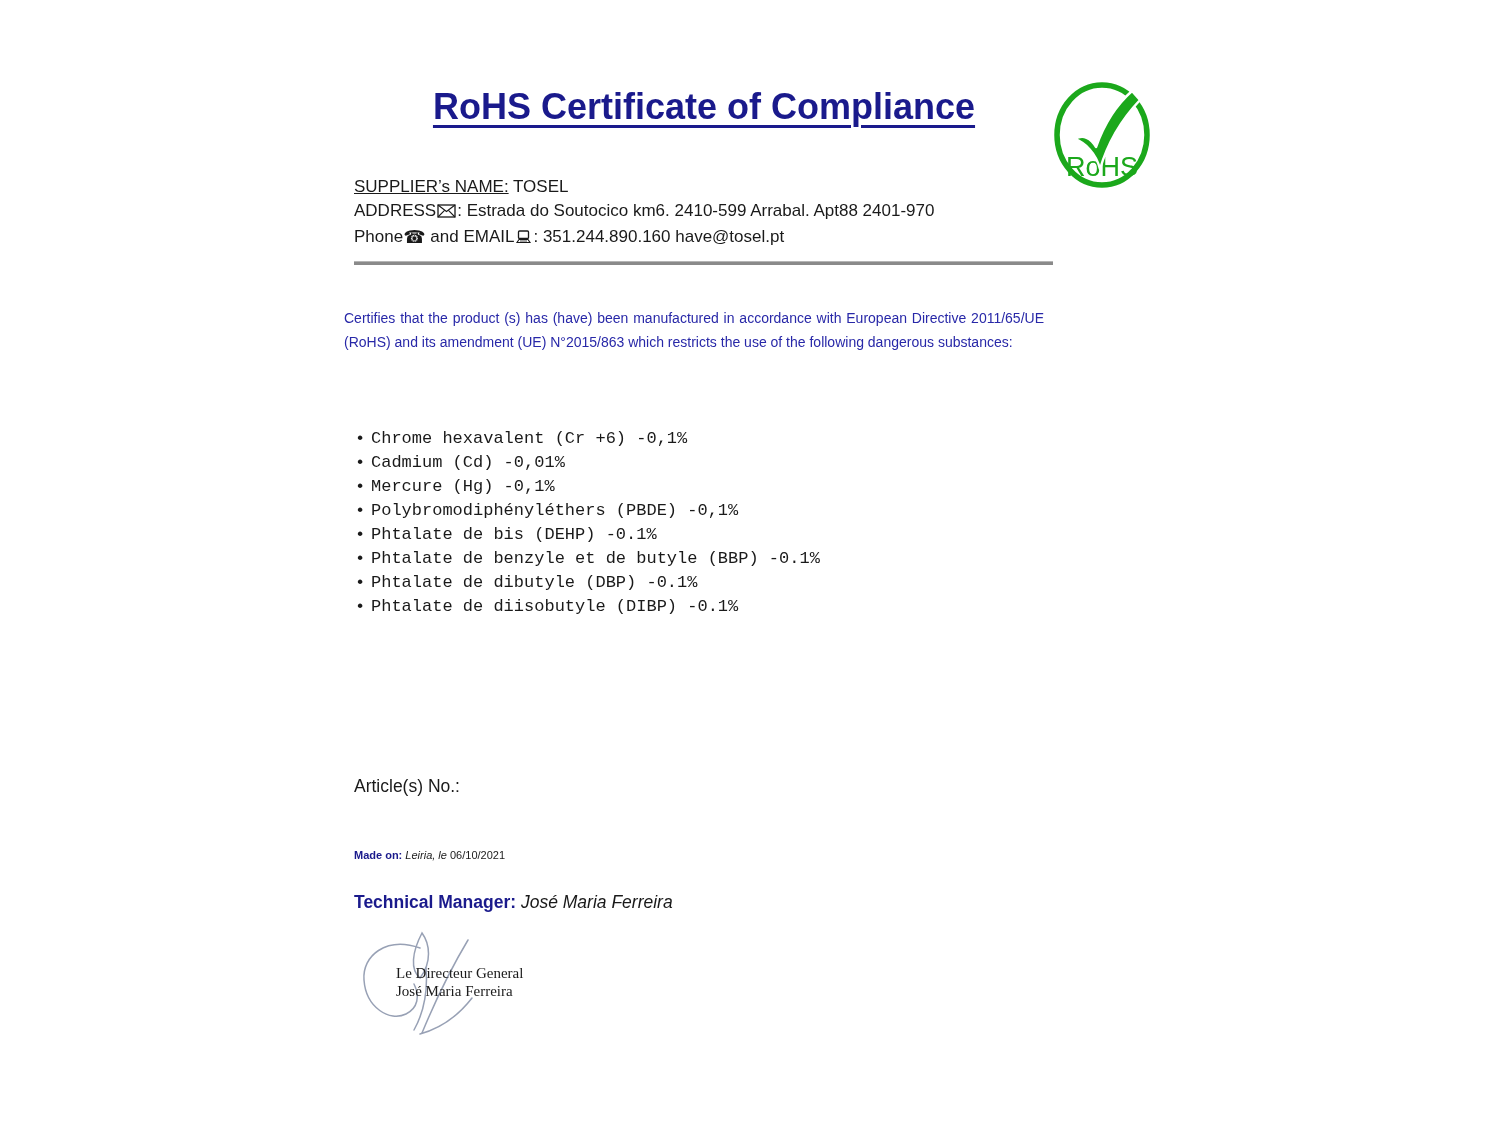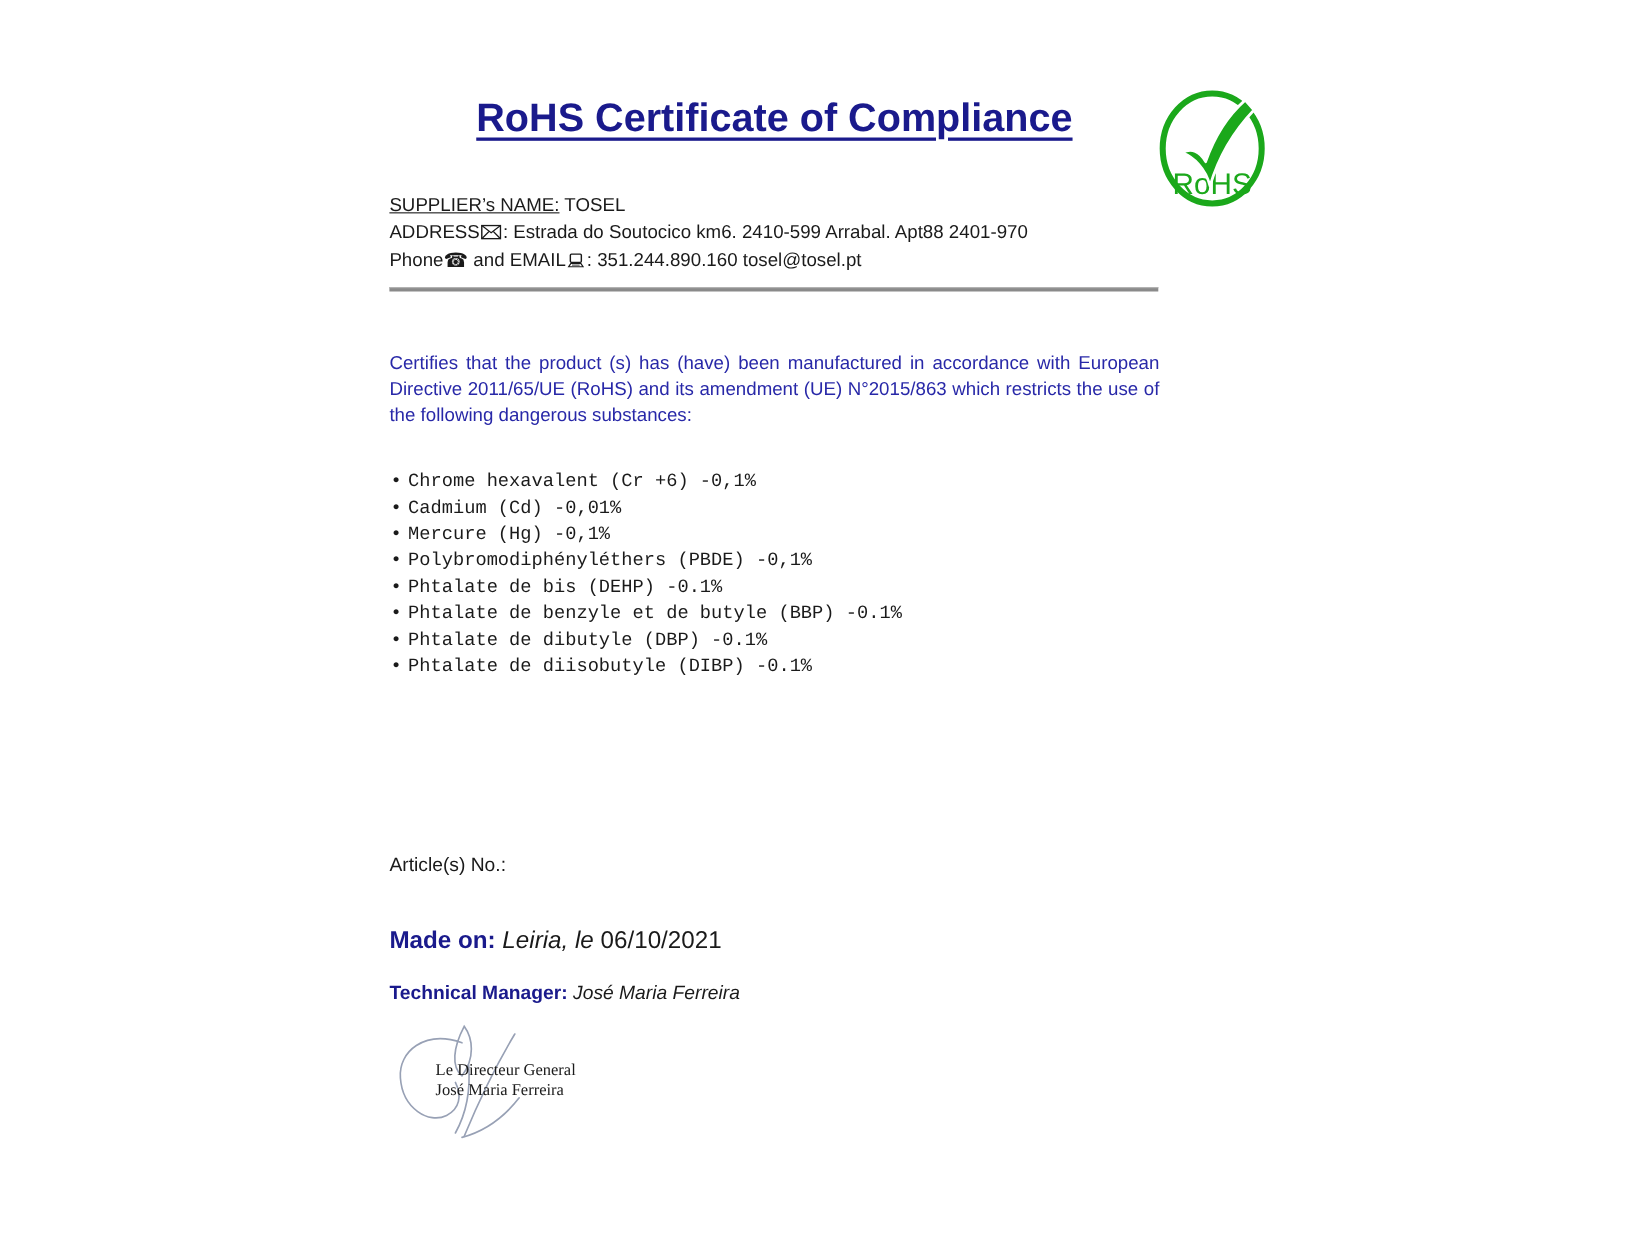--- a/index.html
+++ b/index.html
@@ -27,35 +27,34 @@
   .logo{left:1052px;top:80px;width:100px;height:110px;}
   
   .supplier{left:354px;top:175px;width:710px;font-size:17px;line-height:24px;}
   .supplier .lbl-strong{font-weight:normal;text-decoration:underline;}
   .icon{display:inline-block;vertical-align:-2px;margin:0 1px;}
   .phone-glyph{font-size:18px;vertical-align:-1px;line-height:1;display:inline-block;}
   
   .rule{left:354px;top:261px;width:699px;height:3px;background:var(--rule,#8a8a8a);border-top:1px solid #b5b5b5;}
   
   .cert{
-    left:354px;top:306px;width:700px;
-    font-size:17px;line-height:24px;
+    left:344px;top:306px;width:700px;
+    font-size:14px;line-height:24px;
     text-align:justify;
     color:var(--blue,#2828a8);
-    margin-top:12px;
   }
   
   .substances{left:354px;top:427px;width:720px;margin:0;padding:0;list-style:none;font-size:17px;}
   .substances li{position:relative;padding-left:17px;line-height:24px;color:var(--text,#1a1a1a);font-family:Liberation Mono, monospace;}
   .substances li::before{content:"•";position:absolute;left:1px;}
   
   .compliance{left:354px;top:732px;font-size:17.5px;line-height:24px;color:var(--blue,#2828a8);}
   .article{left:354px;top:774px;font-size:17.5px;line-height:24px;color:var(--text,#1a1a1a);}
   
-  .made-on{left:354px;top:843px;font-size:22px;line-height:24px;}
+  .made-on{left:354px;top:843px;font-size:11px;line-height:24px;}
   .manager{left:354px;top:890px;font-size:17.5px;line-height:24px;}
   .lbl-navy{font-weight:bold;color:var(--navy,#1a1a8c);}
   .italic{font-style:italic;}
   
   .sig-svg{left:350px;top:912px;width:180px;height:150px;}
   .stamp{
     left:396px;top:964px;width:200px;
     font-family:"Liberation Serif",serif;
     font-size:15px;line-height:18px;color:#1b1b1b;
   }
@@ -85,21 +84,21 @@
             <rect x="1" y="1" width="17" height="12" fill="none" stroke="#1a1a1a" stroke-width="1.3"></rect>
             <path d="M1,1 L9.5,7.5 L18,1 M1,13 L7.3,6.7 M18,13 L11.7,6.7" fill="none" stroke="#1a1a1a" stroke-width="1.1"></path>
           </svg></span><span>: Estrada do Soutocico km6. 2410-599 Arrabal. Apt88 2401-970</span>
     </div>
     <div>
       <span>Phone</span><span class="phone-glyph">☎</span>
       <span>and EMAIL</span><span class="icon"><svg width="17" height="14" viewBox="0 0 17 14">
             <rect x="3.5" y="1" width="10" height="7.5" rx="1" fill="none" stroke="#1a1a1a" stroke-width="1.3"></rect>
             <path d="M2,12.5 L15,12.5 L13,9.5 L4,9.5 Z" fill="none" stroke="#1a1a1a" stroke-width="1.1"></path>
             <path d="M5,11 L12,11" stroke="#1a1a1a" stroke-width="0.8"></path>
-          </svg></span><span>: 351.244.890.160 tosel@tosel.pt</span>
+          </svg></span><span>: 351.244.890.160 have@tosel.pt</span>
     </div>
   </div>
 
   <div class="abs rule"></div>
 
   <div class="abs cert">Certifies that the product (s) has (have) been manufactured in accordance with European Directive 2011/65/UE (RoHS) and its amendment (UE) N°2015/863 which restricts the use of the following dangerous substances:</div>
 
   <ul class="abs substances">
     <li>Chrome hexavalent (Cr +6) -0,1%</li>
     <li>Cadmium (Cd) -0,01%</li>

